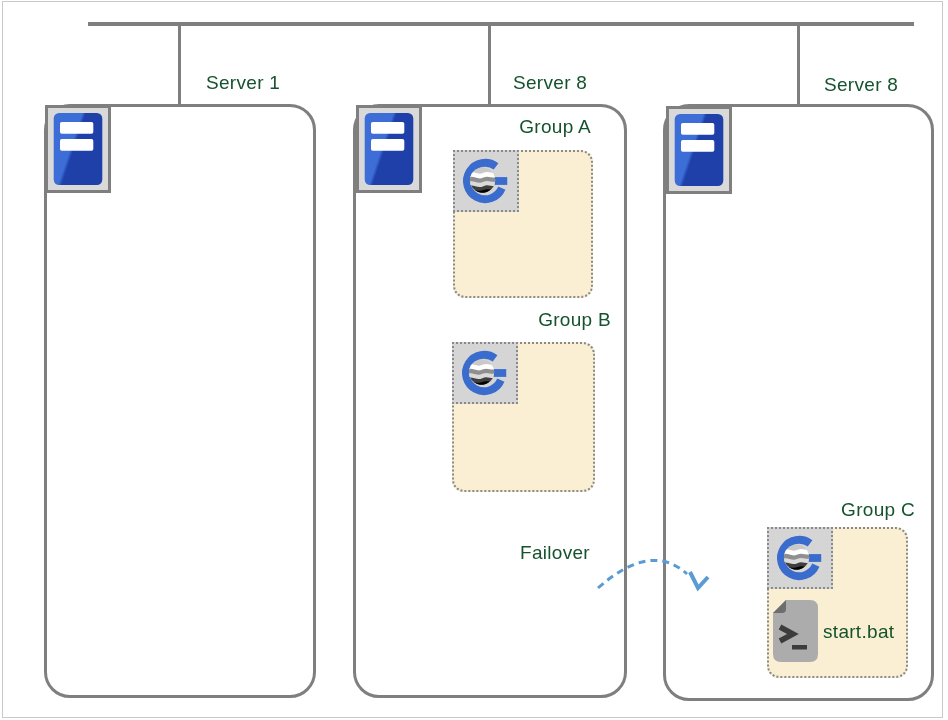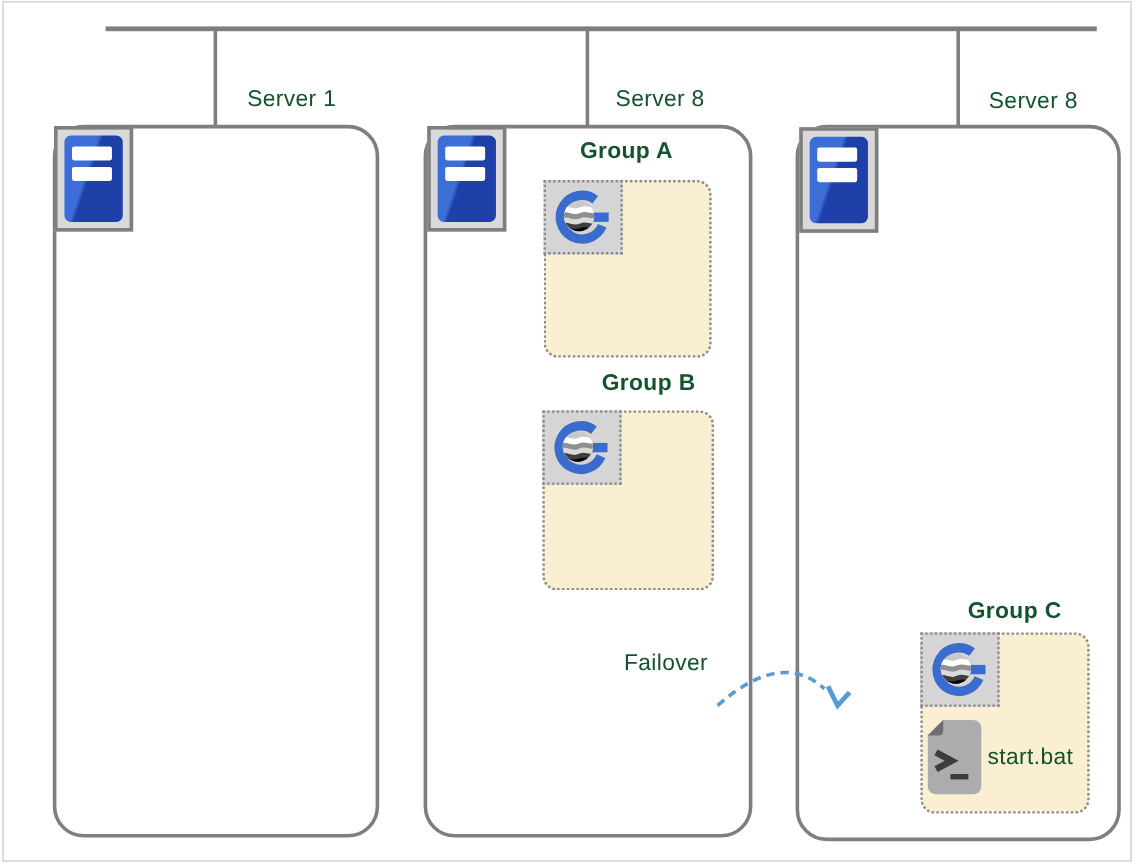--- a/index.html
+++ b/index.html
@@ -32,21 +32,21 @@
     position:absolute;width:66px;height:88px;
     background:var(--server-icon-fill,#D9D9D9);
     border:3px solid var(--line-gray,#7F7F7F);
     box-sizing:border-box;display:flex;align-items:center;justify-content:center;
   }
   .group-box{
     position:absolute;background:var(--group-fill,#FAEFD2);
     border:2px dotted var(--dot-gray,#8A8A8A);border-radius:12px;
     box-sizing:border-box;
   }
-  .group-lbl{text-align:center;padding-right:2px;box-sizing:border-box;font-weight:bold;}
+  .group-lbl{text-align:right;padding-right:2px;box-sizing:border-box;}
   .group-icon-box{
     position:absolute;width:66px;height:62px;
     background:var(--icon-box-fill,#D5D5D5);
     border:2px dotted var(--dot-gray,#8A8A8A);
     box-sizing:border-box;display:flex;align-items:center;justify-content:center;
   }
   .batch-icon{position:absolute;}
   .failover-arrow{position:absolute;overflow:visible;}
   .sym-defs{position:absolute;width:0;height:0;overflow:hidden;}
   .g-blue{fill:var(--logo-blue,#3A6CCE);}

